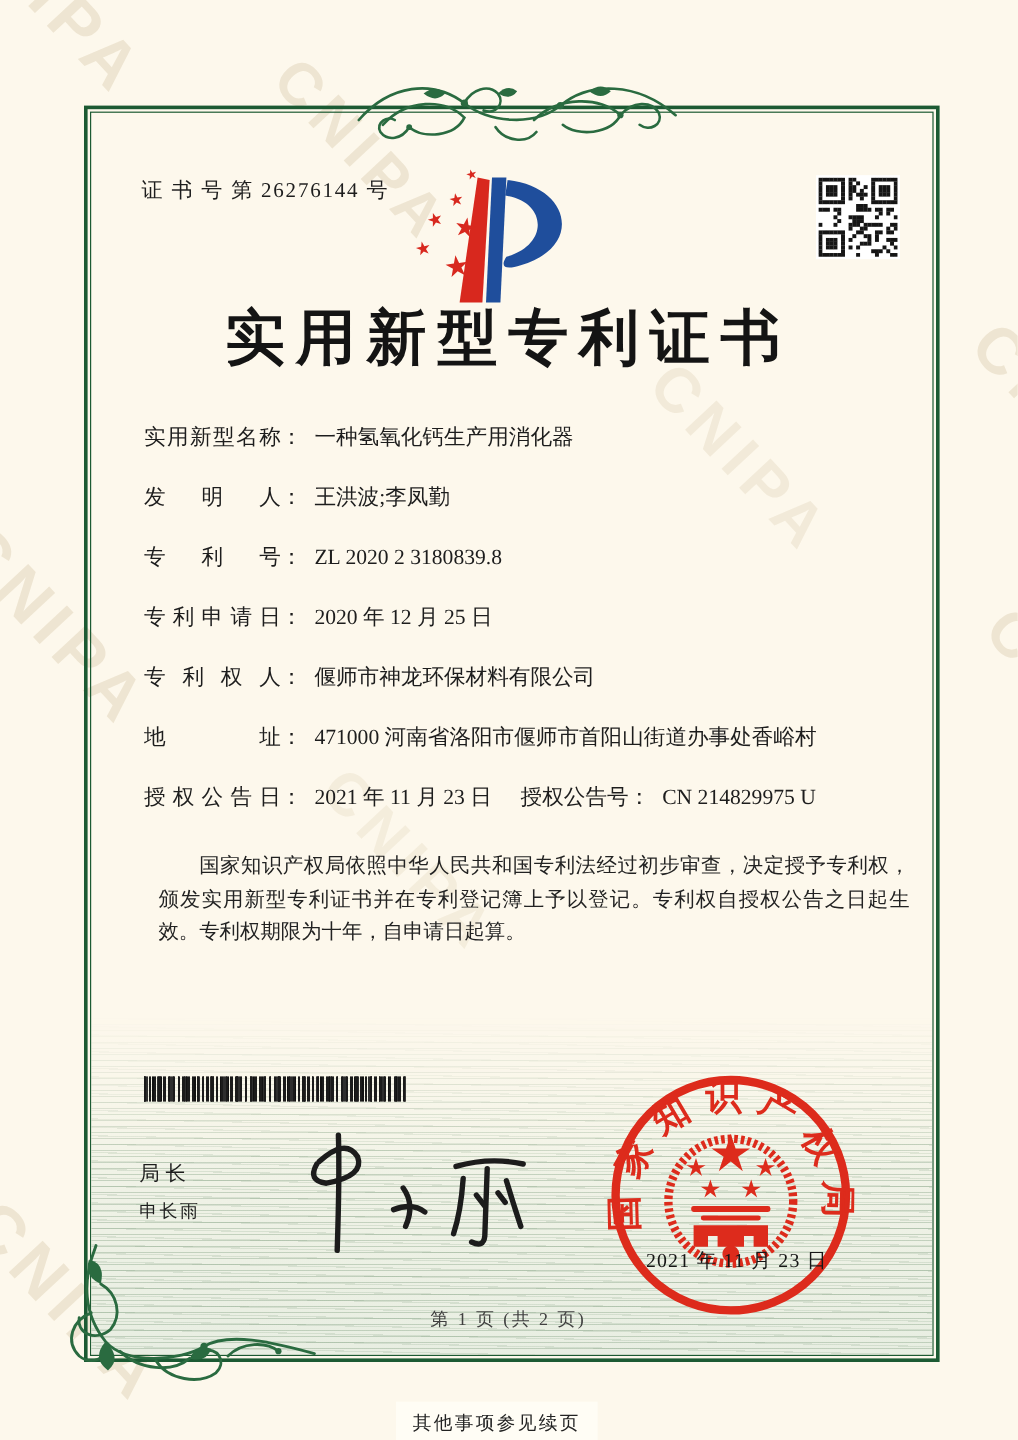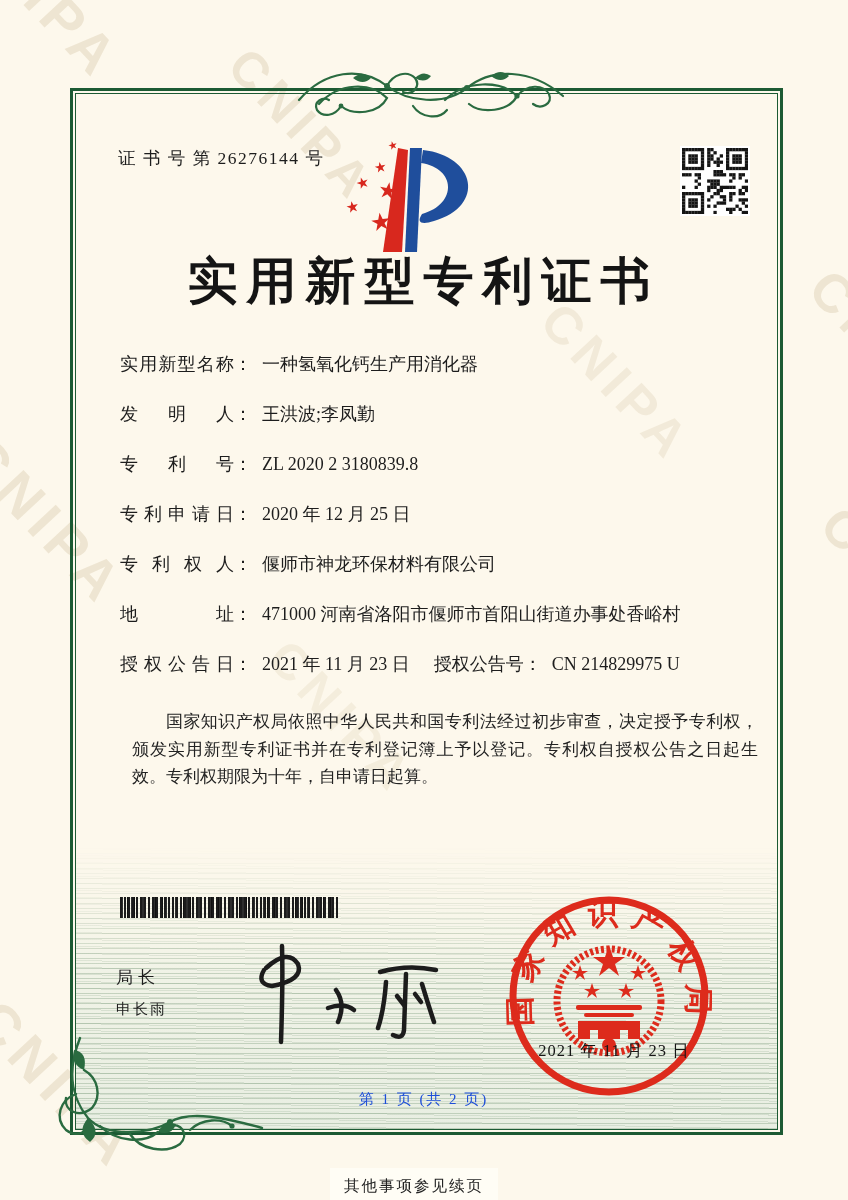--- a/index.html
+++ b/index.html
@@ -63,21 +63,21 @@
   .sig-title{position:absolute;left:116px;top:966px;font-size:17px;letter-spacing:5px;}
   .sig-name{position:absolute;left:116px;top:1000px;font-size:15px;letter-spacing:2px;}
   .signature{position:absolute;left:248px;top:938px;width:212px;height:108px;}
   .seal{position:absolute;left:506px;top:893px;width:206px;height:206px;}
   .seal-date{
     position:absolute;left:516px;top:1040px;width:196px;text-align:center;
     font-size:16.5px;color:#161616;letter-spacing:1px;
   }
   .page-num{
     position:absolute;left:70px;top:1090px;width:707px;text-align:center;
-    font-size:15px;letter-spacing:2px;color:#1d4ed8;
+    font-size:15px;letter-spacing:2px;color:#404040;
   }
   .cont-box{
     position:absolute;left:330px;top:1136px;background:#fffdf5;
     padding:8px 14px;font-size:15.5px;letter-spacing:2px;color:#222;margin-top:32px;
   }
 </style>
 </head>
 <body>
 
 <span class="wm" style="left:-62px;top:-38px;font-size:56px;">CNIPA</span>

